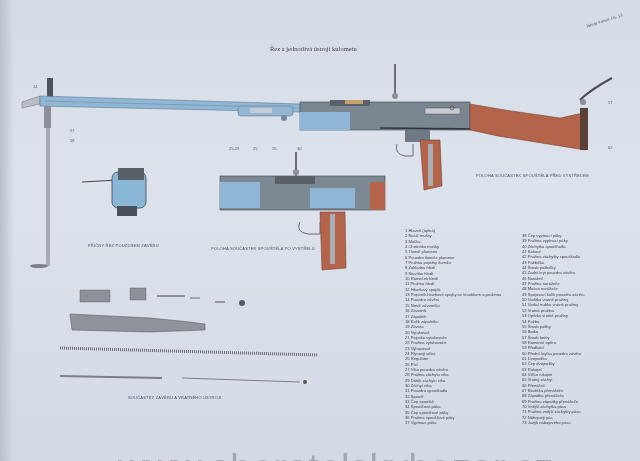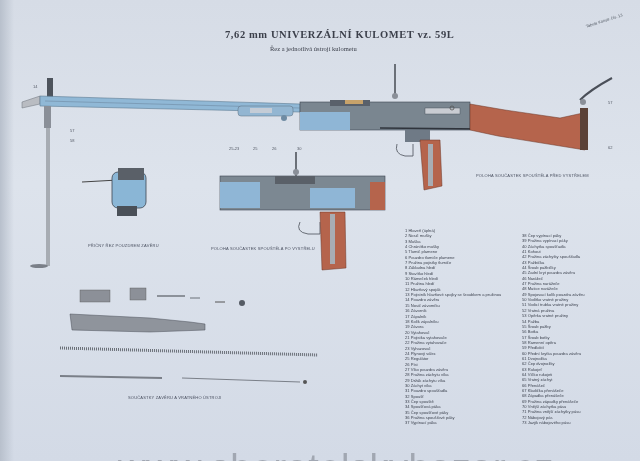--- a/index.html
+++ b/index.html
@@ -16,21 +16,20 @@
   .watermark{position:absolute;left:118px;top:412px;font-size:38px;color:rgba(120,125,135,0.55);letter-spacing:0.5px;white-space:nowrap;margin-top:35px;}
   .num{position:absolute;font-size:4px;color:#555a66;}
   svg{position:absolute;left:0;top:0;}
 </style>
 </head>
 <body>
 
 <div class="poster">
   <div class="shade-left"></div>
 
-  <div class="title">7,62 mm  UNIVERZÁLNÍ KULOMET vz. 59L</div>
   <div class="subtitle">Řez a jednotlivá ústrojí kulometu</div>
   <div class="corner">Tabule
 Konstr. čís. 13</div>
 
   <svg width="640" height="461">
 
     <g>
 
       <polygon points="22,102 40,96 40,104 22,108" fill="#b9bcc2" stroke="#6a7078" stroke-width="0.5"></polygon>
 

